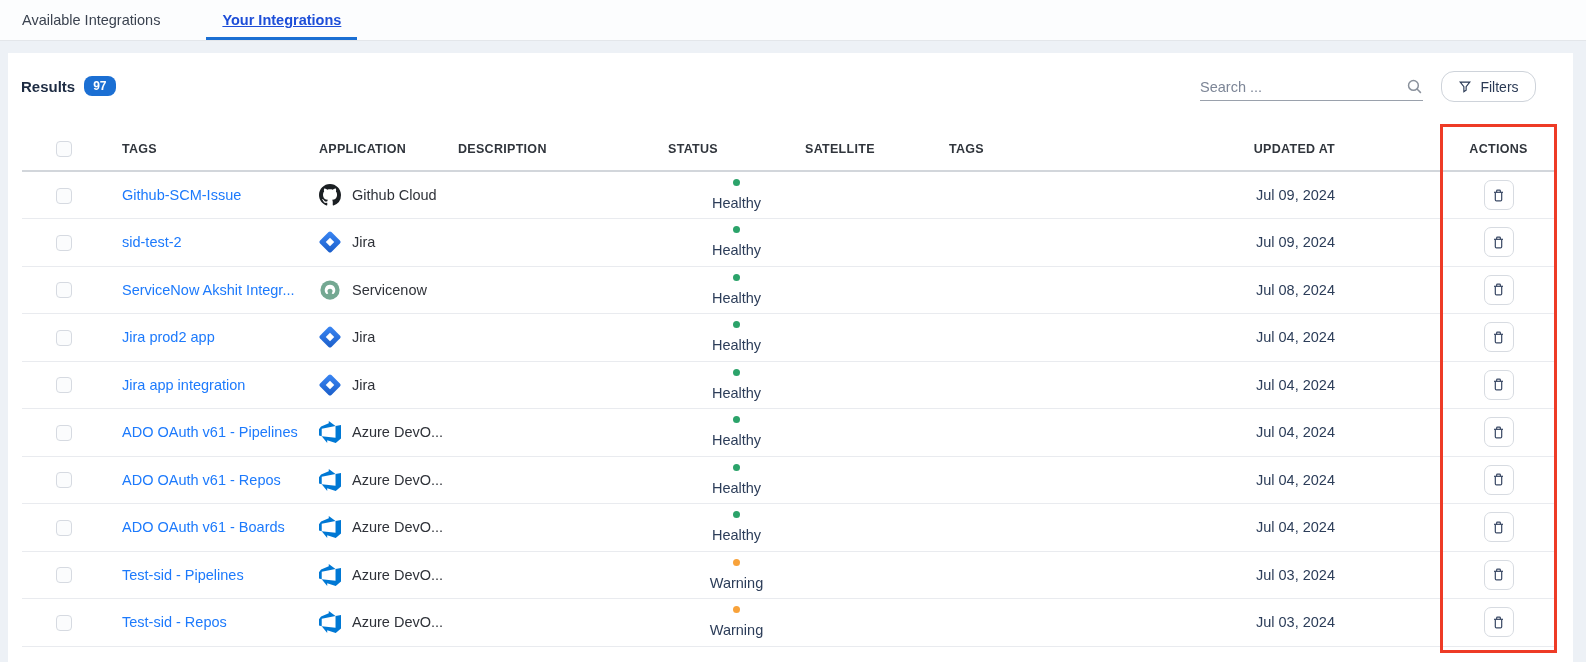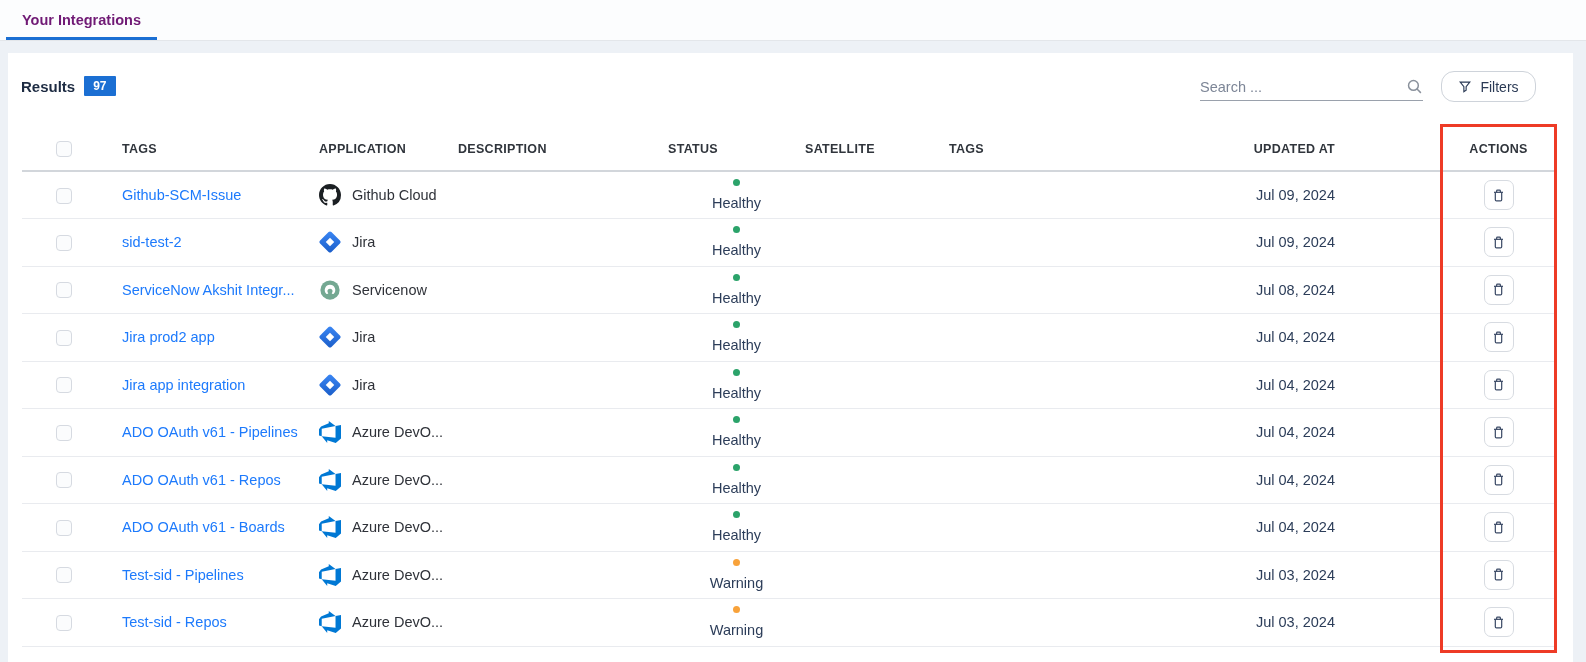--- a/index.html
+++ b/index.html
@@ -4,33 +4,33 @@
 <style>
   * { margin:0; padding:0; box-sizing:border-box; }
   html,body { width:1586px; height:662px; overflow:hidden;
     font-family:"Liberation Sans", sans-serif; background:#edf1f6; }
 
   
   .tabbar { height:41px; background:#fcfdfe; border-bottom:1px solid #e3e6ea;
     display:flex; align-items:stretch; padding-left:6px; }
   .tab { display:flex; align-items:center; padding:0 16px; font-size:14.5px;
     color:#3b4350; cursor:pointer; border-bottom:3px solid transparent; margin-top:3px; }
-  .tab.active { color:#701a75; font-weight:bold; border-bottom-color:#1b6fd3; }
+  .tab.active { color:#1d4ed8; font-weight:bold; border-bottom-color:#1b6fd3;text-decoration:underline; }
   .tab + .tab { margin-left:30px; }
 
   
   .card { position:absolute; left:8px; top:53px; width:1565px; height:609px;
     background:#ffffff; }
 
   
   .toolbar { position:relative; height:75px; }
   .results { position:absolute; left:13px; top:23px; display:flex; align-items:center; gap:9px; }
   .results-label { font-size:15px; font-weight:bold; color:#1d2b42; }
   .results-badge { background:#1b6fd3; color:#fff; font-size:12px; font-weight:bold;
-    border-radius:1px; padding:3px 9px; line-height:14px; }
+    border-radius:8px; padding:3px 9px; line-height:14px; }
   .searchbox { position:absolute; right:150px; top:20px; width:223px; height:28px;
     border-bottom:1px solid #9aa1ac; display:flex; align-items:center; }
   .searchbox input { border:none; outline:none; flex:1; font-size:14.5px; color:#445063;
     font-family:"Liberation Sans", sans-serif; background:transparent; }
   .searchbox input::placeholder { color:#7d8697; }
   .filters-btn { position:absolute; right:37px; top:18px; height:31px; width:95px;
     border:1px solid #ced3da; border-radius:13px; background:#fff; display:flex;
     align-items:center; justify-content:center; gap:8px; font-size:14px; color:#2b3a55;
     cursor:pointer; }
 
@@ -70,20 +70,21 @@
     transform:rotate(45deg); background:#fff; }
 
   
   .highlight-box { position:absolute; left:1440px; top:124px; width:117px; height:529px;
     border:3px solid #ee3b26; pointer-events:none; }
 </style>
 </head>
 <body>
 
 <div class="tabbar">
+  <div class="tab">Available Integrations</div>
   <div class="tab active">Your Integrations</div>
 </div>
 
 <div class="card">
 
   <div class="toolbar">
     <div class="results">
       <span class="results-label">Results</span>
       <span class="results-badge">97</span>
     </div>

